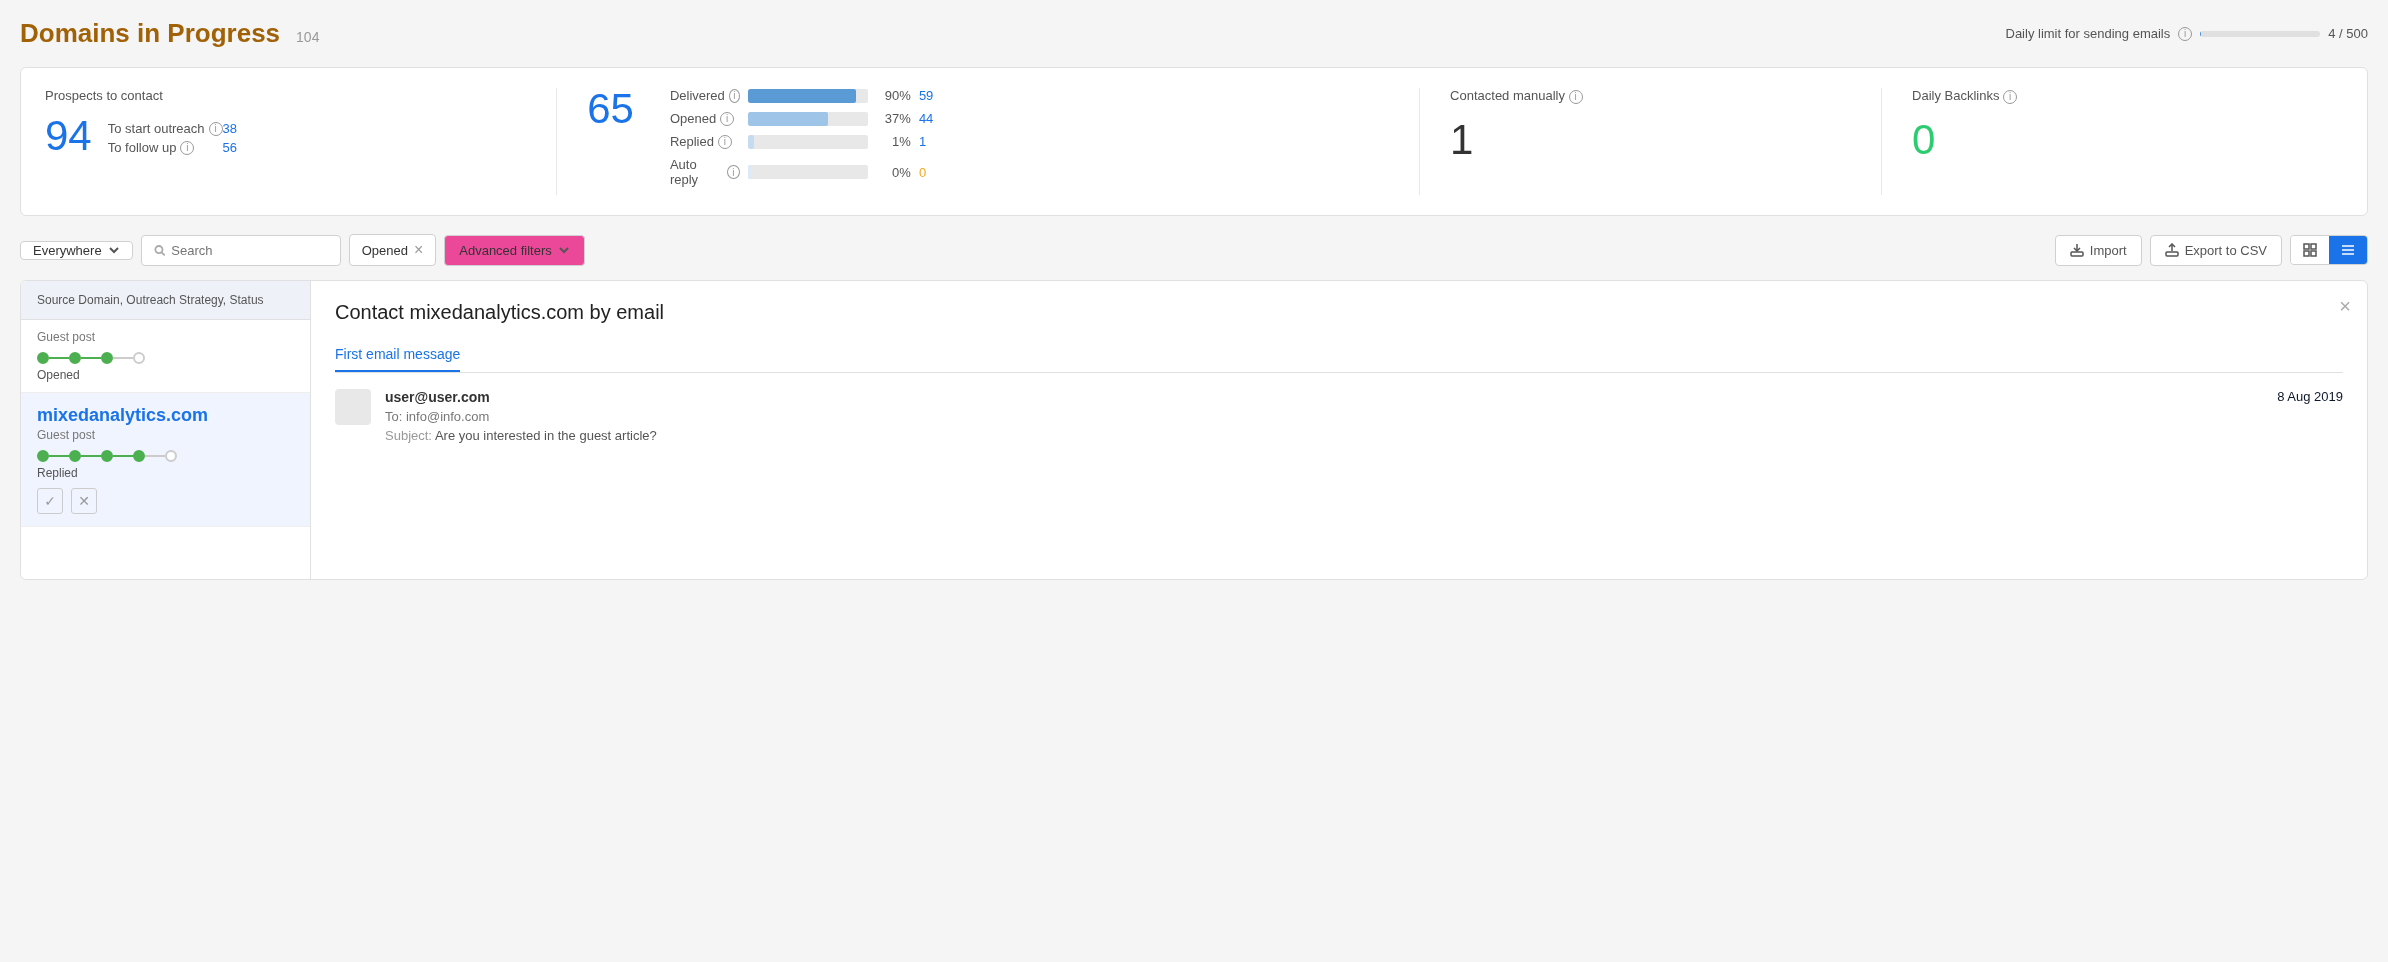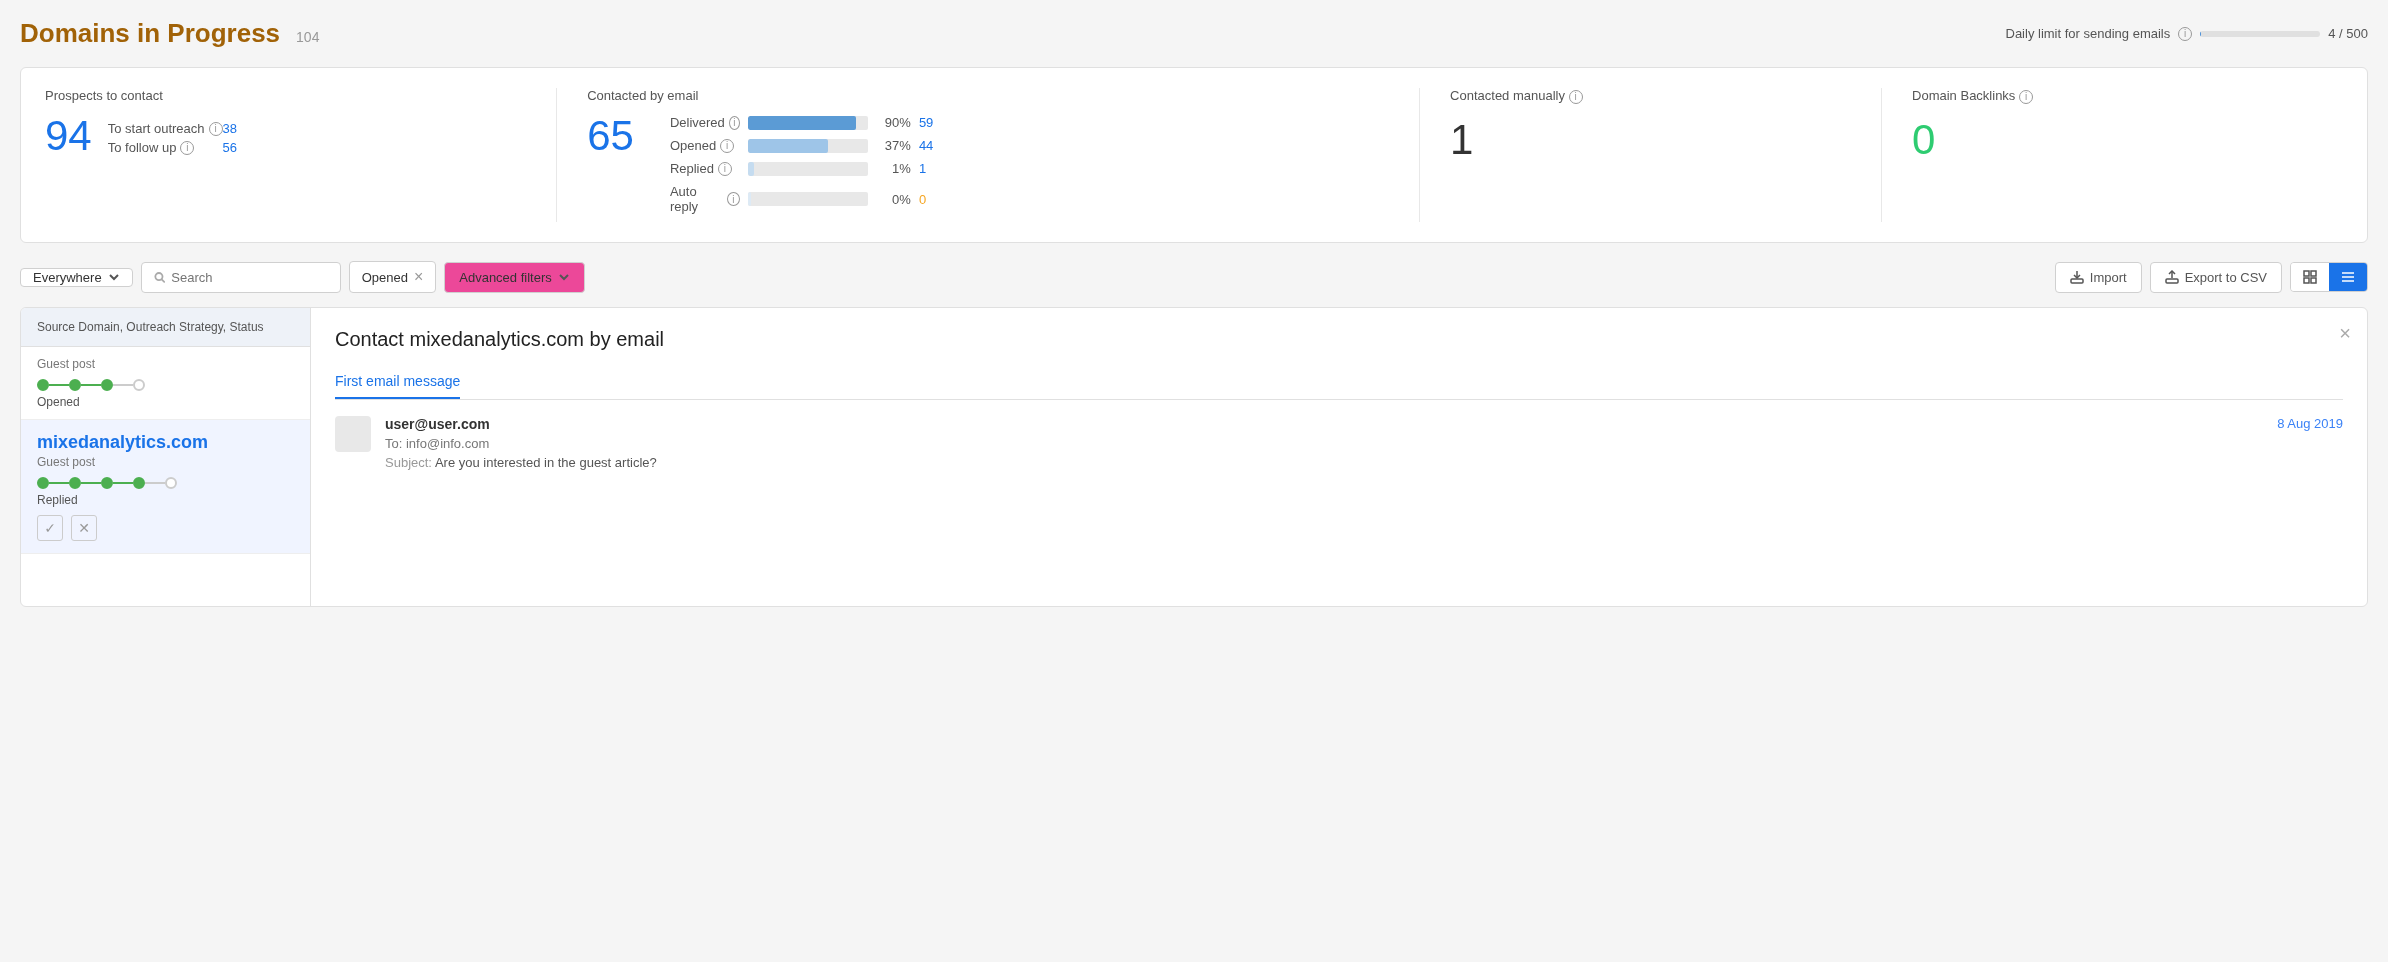--- a/index.html
+++ b/index.html
@@ -98,21 +98,21 @@
     .right-panel-tabs { display: flex; border-bottom: 1px solid #e0e0e0; margin-bottom: 16px; }
     .right-panel-tab { padding: 8px 0; margin-right: 20px; font-size: 14px; cursor: pointer; color: #999; border-bottom: 2px solid transparent; }
     .right-panel-tab.active { color: #1a73e8; border-bottom: 2px solid #1a73e8; }
 
     
     .email-item { display: flex; gap: 14px; }
     .email-avatar { width: 36px; height: 36px; background: #e8e8e8; border-radius: 4px; flex-shrink: 0; }
     .email-body { flex: 1; }
     .email-header-row { display: flex; justify-content: space-between; align-items: flex-start; margin-bottom: 4px; }
     .email-from { font-size: 14px; font-weight: 600; color: #333; }
-    .email-date { font-size: 13px; color: #3b82f6; }
+    .email-date { font-size: 13px; color: #0f172a; }
     .email-to { font-size: 13px; color: #777; margin-bottom: 4px; }
     .email-subject { font-size: 13px; color: #555; }
     .email-subject-label { color: #999; }
   </style>
 </head>
 <body>
 
 <div class="page-wrapper">
 
   <div class="page-header">
@@ -149,21 +149,20 @@
               <span>To follow up</span>
               <span class="info-icon">i</span>
             </span>
             <span class="prospects-row-value">56</span>
           </div>
         </div>
       </div>
     </div>
 
     <div class="stats-section contacted-section">
-      <div class="stats-section-title">Contacted by email</div>
       <div style="display:flex;gap:16px;align-items:flex-start;">
         <span class="contacted-big-num">65</span>
         <div class="contacted-rows">
           <div class="contacted-row">
             <span class="contacted-row-label">
               <span>Delivered</span>
               <span class="info-icon">i</span>
             </span>
             <div class="bar-container">
                 <div class="bar-fill" style="width:90%"></div>
@@ -211,21 +210,21 @@
     <div class="stats-section manual-section">
       <div class="stats-section-title">
         <span>Contacted manually</span>
         <span class="info-icon">i</span>
       </div>
       <span class="manual-big-num">1</span>
     </div>
 
     <div class="stats-section backlinks-section">
       <div class="stats-section-title">
-        <span>Domain Backlinks</span>
+        <span>Daily Backlinks</span>
         <span class="info-icon">i</span>
       </div>
       <span class="backlinks-big-num">0</span>
     </div>
   </div>
 
   <div class="filters-bar">
     <div class="filter-dropdown">
       <span>Everywhere</span>
       <svg viewBox="0 0 12 12" fill="none" stroke="#555" stroke-width="2">

